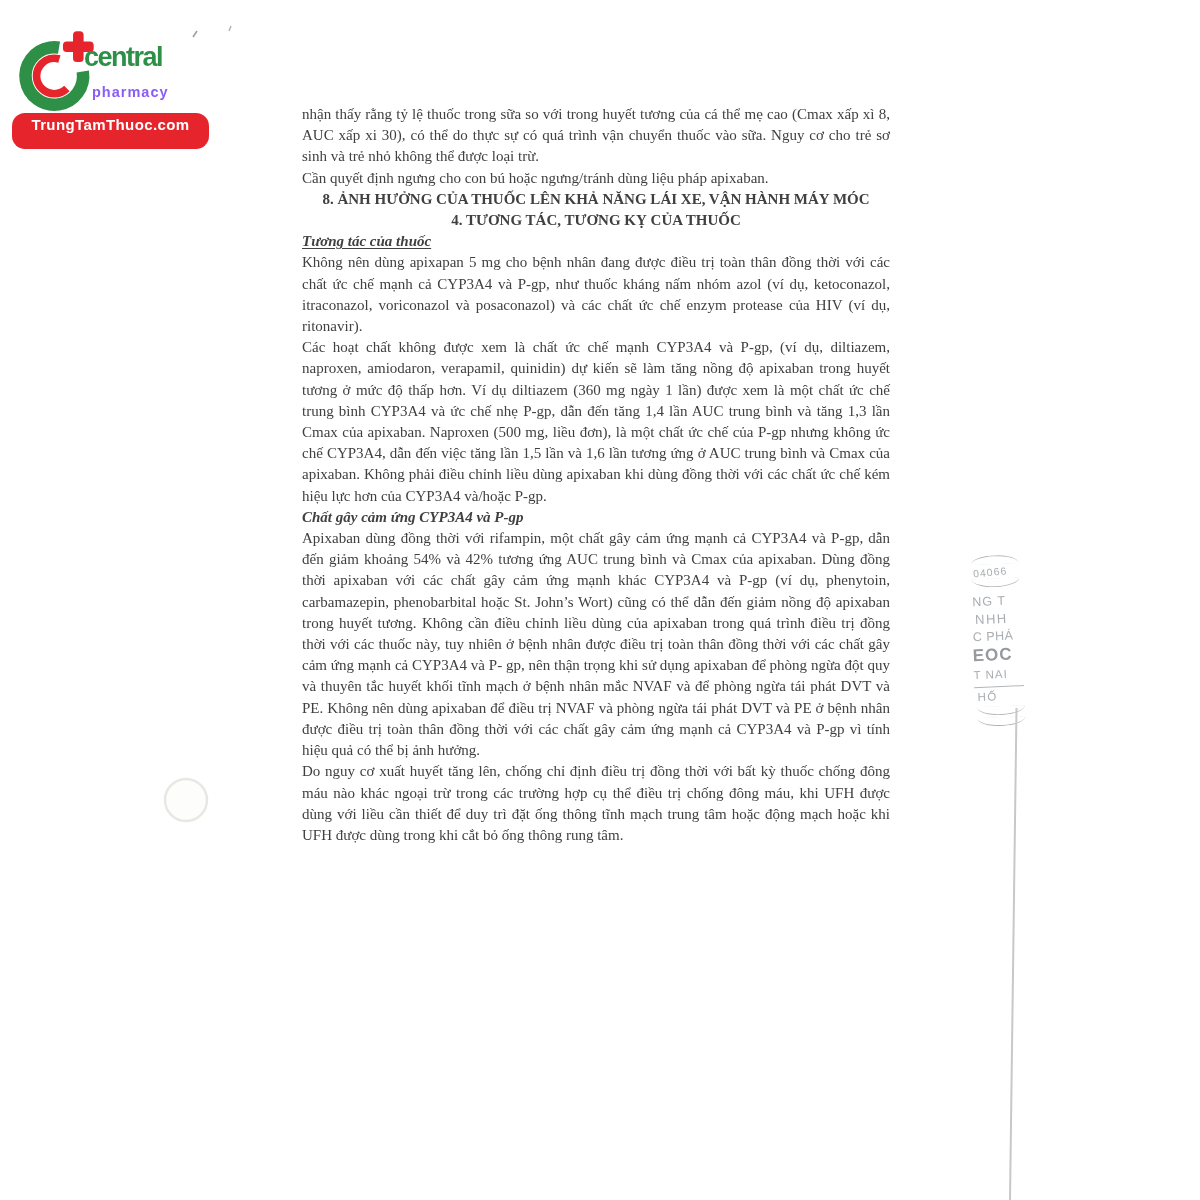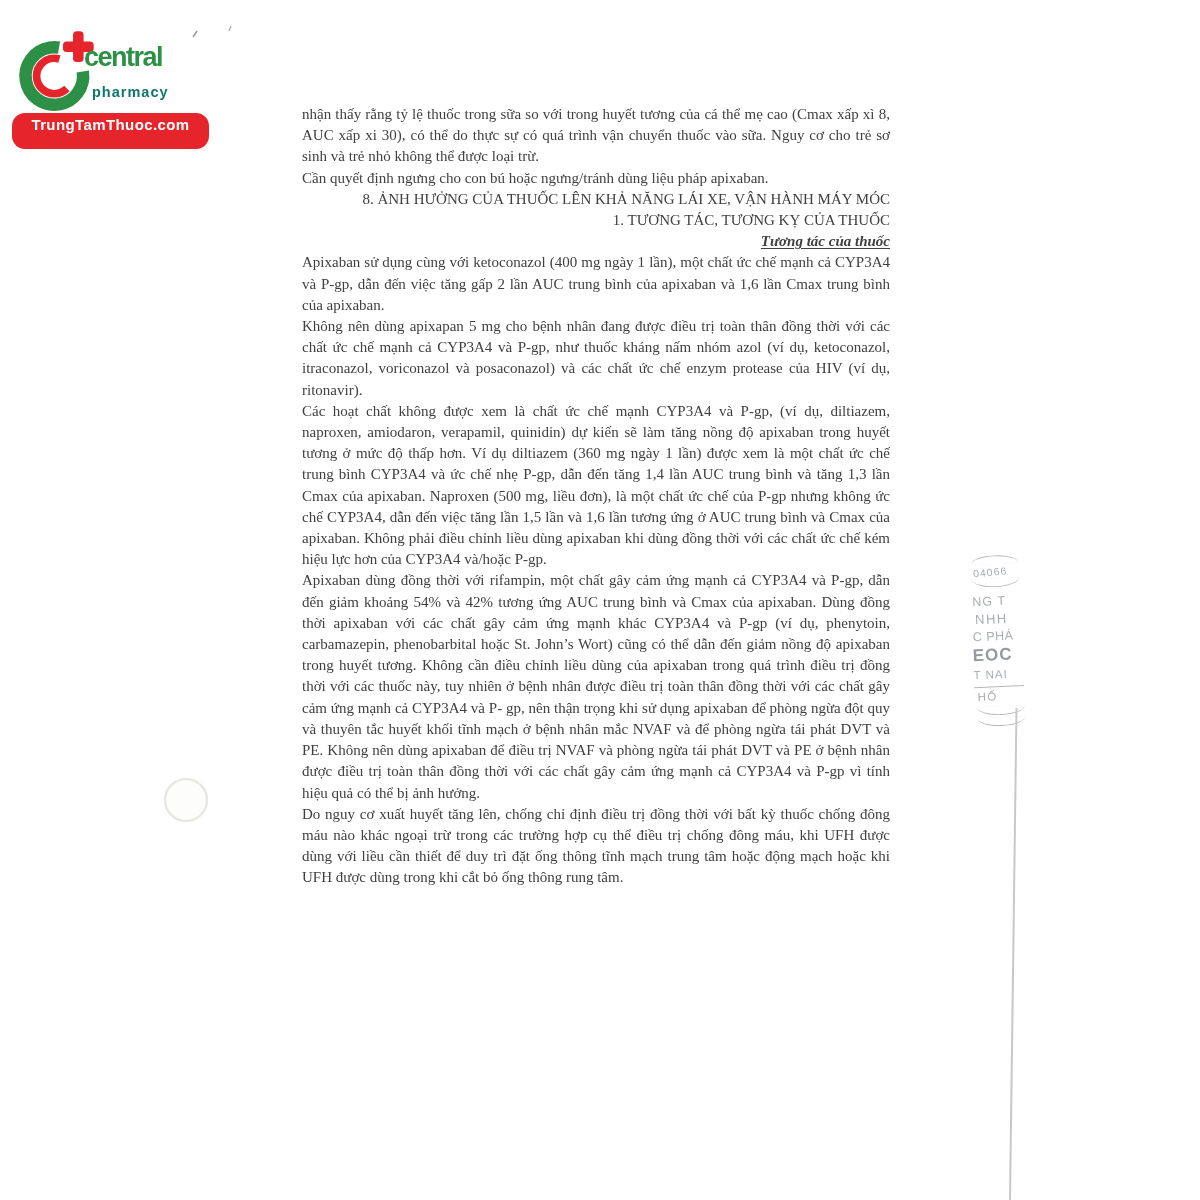--- a/index.html
+++ b/index.html
@@ -13,37 +13,37 @@
   .logo{position:absolute;left:8px;top:20px;width:240px;height:125px;}
   .logo-mark{position:absolute;left:6px;top:8px;}
   .logo-brand{
     position:absolute;left:76px;top:24px;
     font-family:"Liberation Sans", sans-serif;font-weight:bold;
     font-size:27px;line-height:1;letter-spacing:-1.5px;color:#2e8f47;
   }
   .logo-tagline{
     position:absolute;left:84px;top:64px;
     font-family:"Liberation Sans", sans-serif;font-weight:bold;
-    font-size:14.5px;letter-spacing:1px;color:#0f766e;
+    font-size:14.5px;letter-spacing:1px;color:#8b5cf6;
   }
   .logo-banner{
     position:absolute;left:4px;top:93px;width:197px;height:36px;
     background:#e6242b;border-radius:13px;
     font-family:"Liberation Sans", sans-serif;font-weight:bold;
     font-size:15px;line-height:24px;letter-spacing:.4px;color:#ffffff;text-align:center;
   }
 
   
   .doc{
     position:absolute;left:302px;top:104px;width:588px;
     color:#404040;font-size:15px;line-height:21.2px;text-align:justify;
   }
   .doc p{margin:0;padding:0;}
-  .h-num{font-weight:normal;text-align:right;}
-  .sub{font-weight:bold;font-style:italic;text-align:right;font-family:Liberation Serif, serif;}
+  .h-num{font-weight:bold;text-align:center;}
+  .sub{font-weight:bold;font-style:italic;text-align:left;font-family:Liberation Serif, serif;}
   .sub.u{text-decoration:underline;text-underline-offset:2px;}
 
   
   .stamp{
     position:absolute;left:972px;top:554px;width:58px;height:172px;overflow:hidden;
     font-family:"Liberation Sans", sans-serif;color:#a9adb0;transform:rotate(-2.5deg);
   }
   .stamp .arc{width:48px;height:8px;border-top:1.6px solid #b3b6b8;
     border-radius:50% 50% 0 0 / 100% 100% 0 0;margin:1px 0 0 2px;}
   .stamp .arc.down{border-top:none;border-bottom:1.6px solid #b3b6b8;
@@ -73,25 +73,25 @@
     </svg>
     <div class="logo-brand">central</div>
     <div class="logo-tagline">pharmacy</div>
     <div class="logo-banner">TrungTamThuoc.com</div>
   </div>
 
   <div class="doc">
     <p class="body">nhận thấy rằng tỷ lệ thuốc trong sữa so với trong huyết tương của cá thể mẹ cao (Cmax xấp xì 8, AUC xấp xi 30), có thể do thực sự có quá trình vận chuyển thuốc vào sữa. Nguy cơ cho trẻ sơ sinh và trẻ nhỏ không thể được loại trừ.</p>
     <p class="body">Cần quyết định ngưng cho con bú hoặc ngưng/tránh dùng liệu pháp apixaban.</p>
     <p class="h-num">8. ẢNH HƯỞNG CỦA THUỐC LÊN KHẢ NĂNG LÁI XE, VẬN HÀNH MÁY MÓC</p>
-    <p class="h-num">1. TƯƠNG TÁC, TƯƠNG KỴ CỦA THUỐC</p>
+    <p class="h-num">4. TƯƠNG TÁC, TƯƠNG KỴ CỦA THUỐC</p>
     <p class="sub u">Tương tác của thuốc</p>
-    <p class="body">Apixaban sử dụng cùng với ketoconazol (400 mg ngày 1 lần), một chất ức chế mạnh cả CYP3A4 và P-gp, dẫn đến việc tăng gấp 2 lần AUC trung bình của apixaban và 1,6 lần Cmax trung bình của apixaban.</p>
     <p class="body">Không nên dùng apixapan 5 mg cho bệnh nhân đang được điều trị toàn thân đồng thời với các chất ức chế mạnh cả CYP3A4 và P-gp, như thuốc kháng nấm nhóm azol (ví dụ, ketoconazol, itraconazol, voriconazol và posaconazol) và các chất ức chế enzym protease của HIV (ví dụ, ritonavir).</p>
     <p class="body">Các hoạt chất không được xem là chất ức chế mạnh CYP3A4 và P-gp, (ví dụ, diltiazem, naproxen, amiodaron, verapamil, quinidin) dự kiến sẽ làm tăng nồng độ apixaban trong huyết tương ở mức độ thấp hơn. Ví dụ diltiazem (360 mg ngày 1 lần) được xem là một chất ức chế trung bình CYP3A4 và ức chế nhẹ P-gp, dẫn đến tăng 1,4 lần AUC trung bình và tăng 1,3 lần Cmax của apixaban. Naproxen (500 mg, liều đơn), là một chất ức chế của P-gp nhưng không ức chế CYP3A4, dẫn đến việc tăng lần 1,5 lần và 1,6 lần tương ứng ở AUC trung bình và Cmax của apixaban. Không phải điều chỉnh liều dùng apixaban khi dùng đồng thời với các chất ức chế kém hiệu lực hơn của CYP3A4 và/hoặc P-gp.</p>
+    <p class="sub">Chất gây cảm ứng CYP3A4 và P-gp</p>
     <p class="body">Apixaban dùng đồng thời với rifampin, một chất gây cảm ứng mạnh cả CYP3A4 và P-gp, dẫn đến giảm khoảng 54% và 42% tương ứng AUC trung bình và Cmax của apixaban. Dùng đồng thời apixaban với các chất gây cảm ứng mạnh khác CYP3A4 và P-gp (ví dụ, phenytoin, carbamazepin, phenobarbital hoặc St. John’s Wort) cũng có thể dẫn đến giảm nồng độ apixaban trong huyết tương. Không cần điều chỉnh liều dùng của apixaban trong quá trình điều trị đồng thời với các thuốc này, tuy nhiên ở bệnh nhân được điều trị toàn thân đồng thời với các chất gây cảm ứng mạnh cả CYP3A4 và P- gp, nên thận trọng khi sử dụng apixaban để phòng ngừa đột quy và thuyên tắc huyết khối tĩnh mạch ở bệnh nhân mắc NVAF và để phòng ngừa tái phát DVT và PE. Không nên dùng apixaban để điều trị NVAF và phòng ngừa tái phát DVT và PE ở bệnh nhân được điều trị toàn thân đồng thời với các chất gây cảm ứng mạnh cả CYP3A4 và P-gp vì tính hiệu quả có thể bị ảnh hưởng.</p>
     <p class="body">Do nguy cơ xuất huyết tăng lên, chống chỉ định điều trị đồng thời với bất kỳ thuốc chống đông máu nào khác ngoại trừ trong các trường hợp cụ thể điều trị chống đông máu, khi UFH được dùng với liều cần thiết để duy trì đặt ống thông tĩnh mạch trung tâm hoặc động mạch hoặc khi UFH được dùng trong khi cắt bỏ ống thông rung tâm.</p>
   </div>
 
   <div class="stamp">
     <div class="arc"></div>
     <div class="s0">04066</div>
     <div class="arc down"></div>
     <div class="s1">NG T</div>
     <div class="s2">NHH</div>

